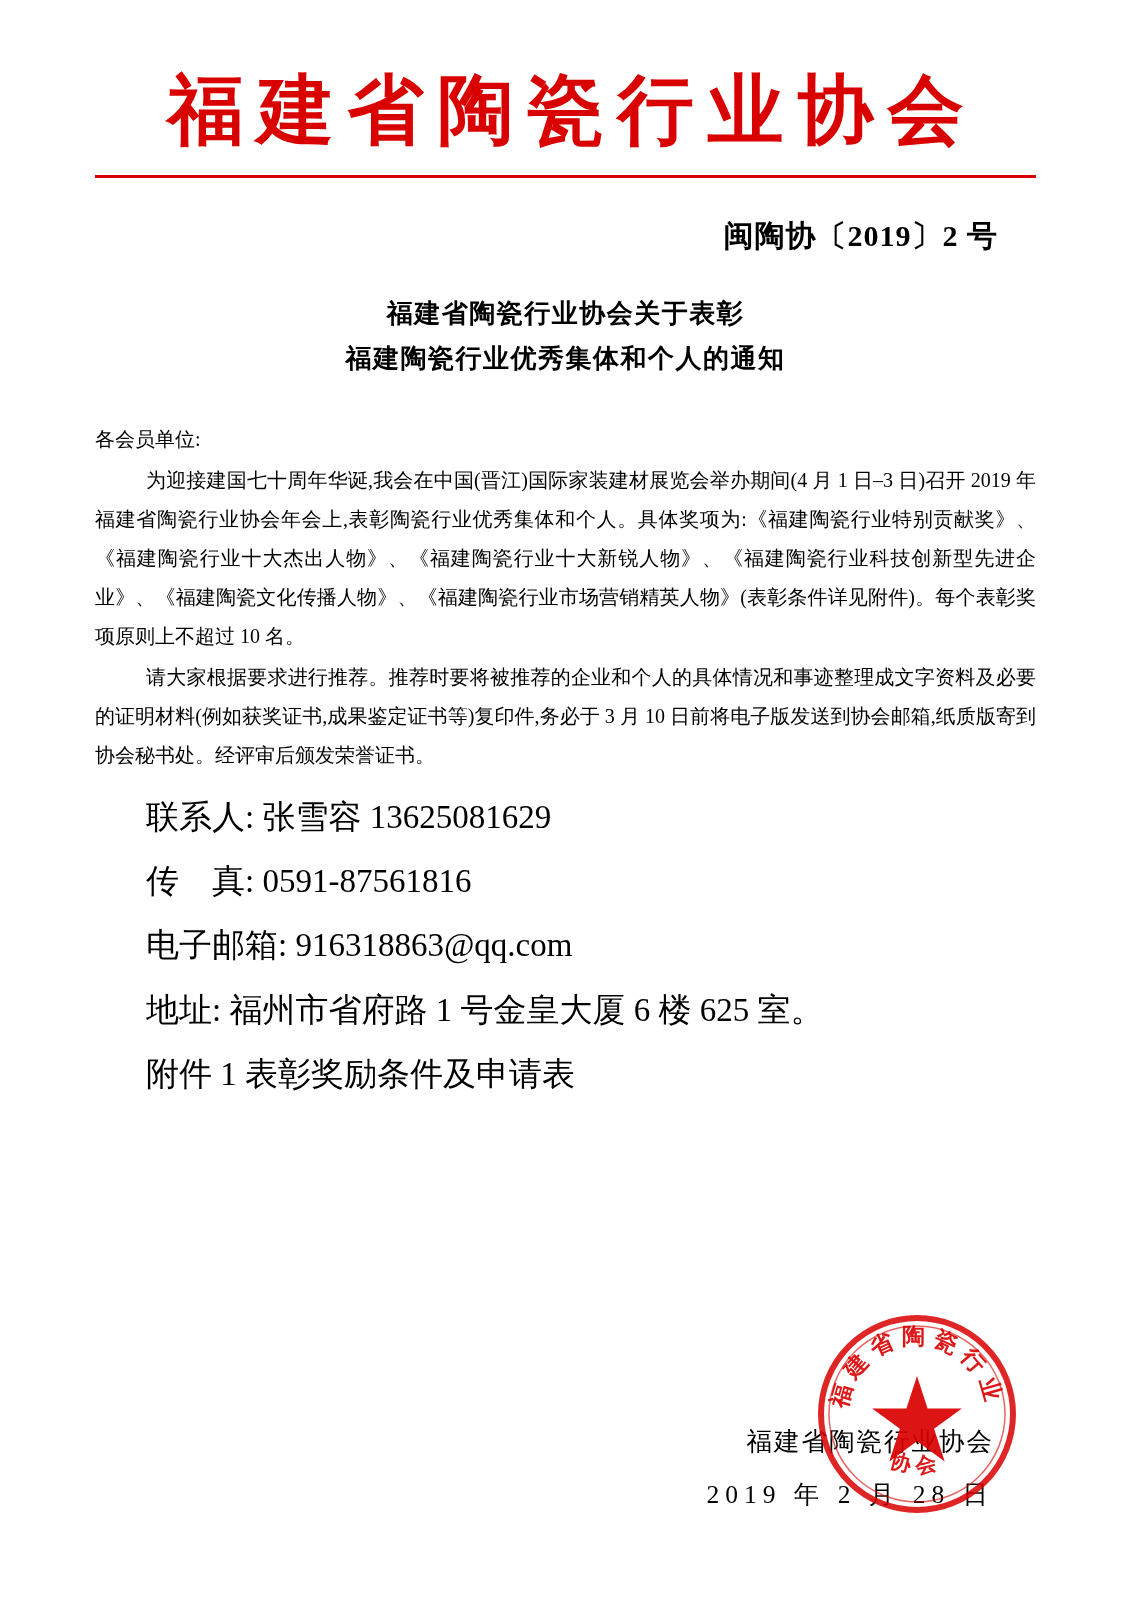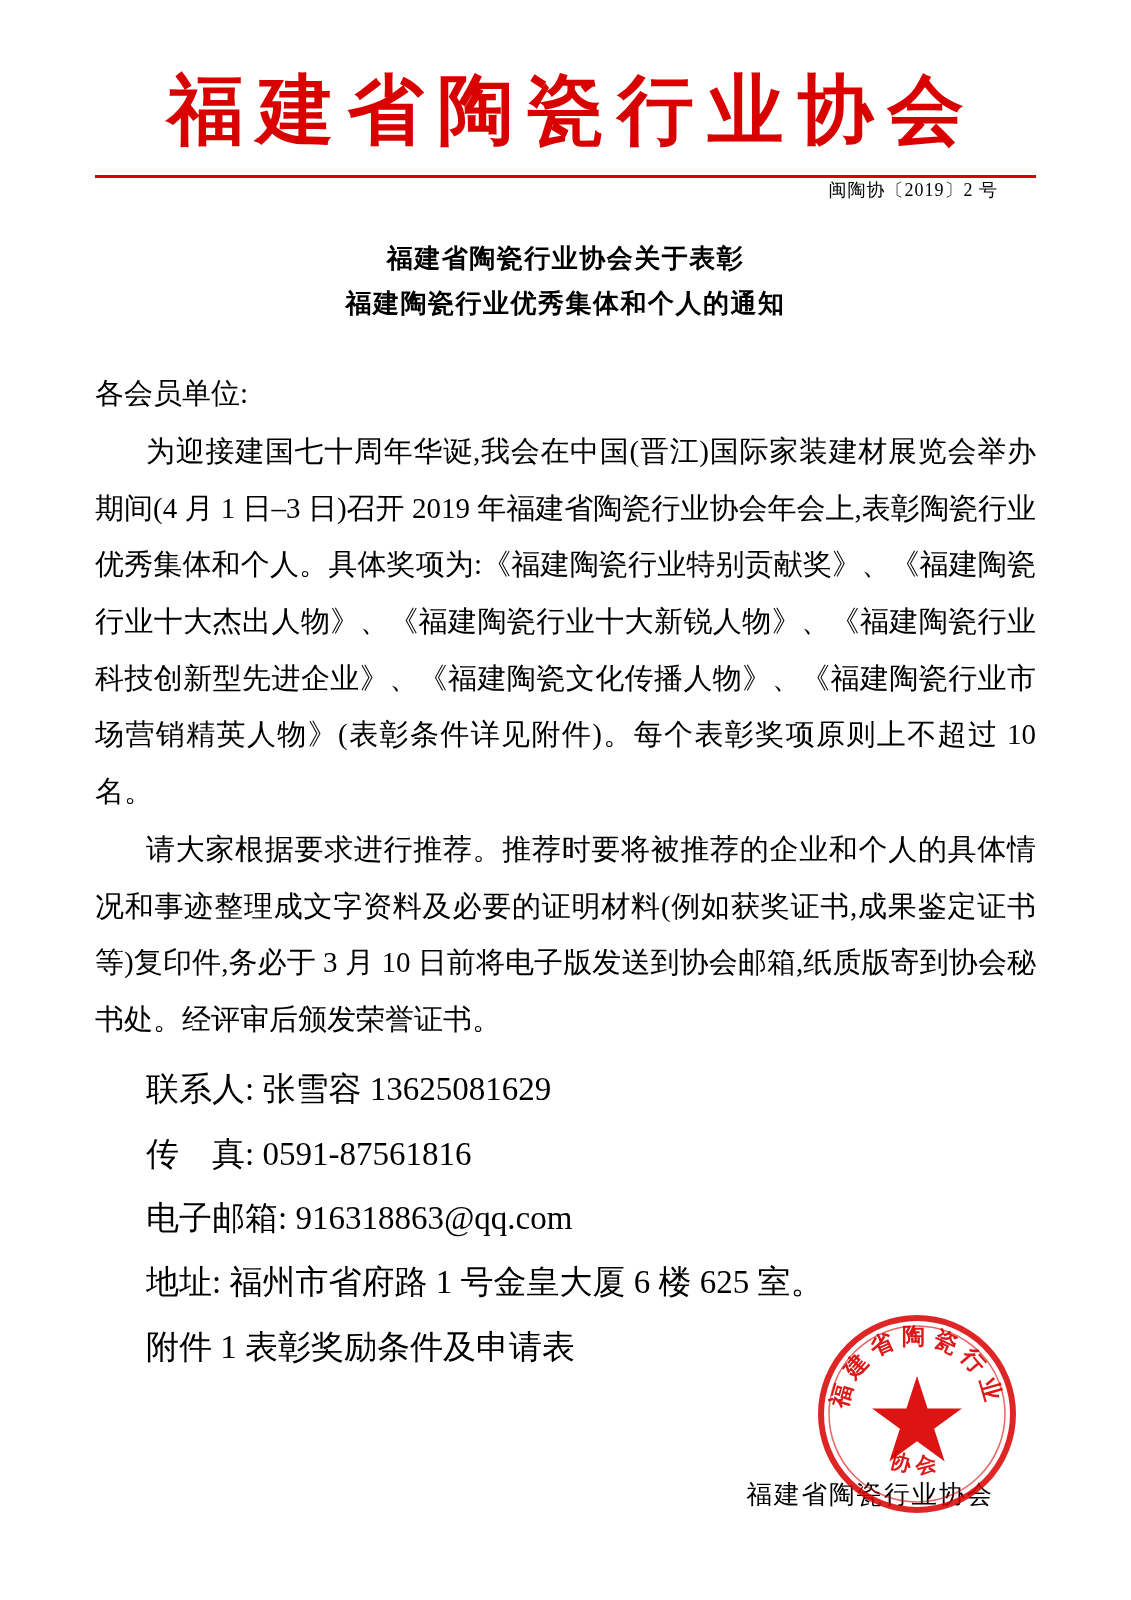--- a/index.html
+++ b/index.html
@@ -41,40 +41,42 @@
   }
   .letterhead-rule {
     margin-top: 24px;
     height: 3px;
     background: #d90000;
     width: 100%;
   }
 
   
   .doc-number {
+    margin-top: 38px;
     text-align: right;
-    font-size: 18px;
+    font-size: 30px;
     letter-spacing: 1px;
     padding-right: 38px;
+    font-weight: bold;
   }
 
   
   .doc-title {
     margin-top: 34px;
     text-align: center;
     font-weight: bold;
     font-size: 26px;
     line-height: 1.75;
     letter-spacing: 1.5px;
   }
 
   
   .body-text {
     margin-top: 38px;
-    font-size: 29px;
+    font-size: 20px;
     line-height: 1.95;
     text-align: justify;
     text-justify: inter-ideograph;
   }
   .body-text p {
     margin: 0 0 2px 0;
   }
   .salutation {
     margin-bottom: 4px;
   }
@@ -150,20 +152,21 @@
   <div class="contact-block">
     <p>联系人: 张雪容 13625081629</p>
     <p>传　真: 0591-87561816</p>
     <p>电子邮箱: 916318863@qq.com</p>
     <p>地址: 福州市省府路 1 号金皇大厦 6 楼 625 室。</p>
     <p>附件 1 表彰奖励条件及申请表</p>
   </div>
 
   <div class="sign-area">
     <div class="sign-line">福建省陶瓷行业协会</div>
+    <div class="sign-line sign-date">2019 年 2 月 28 日</div>
   </div>
 
   <div class="seal">
     <svg viewBox="0 0 208 208" width="208" height="208" aria-hidden="true">
       <defs>
         <path id="sealTopArc" d="M 34,104 A 70,70 0 0 1 174,104"></path>
         <path id="sealBottomArc" d="M 46,104 A 58,58 0 0 0 162,104"></path>
       </defs>
       <circle cx="104" cy="104" r="96" fill="none" stroke="#d90000" stroke-width="6" opacity="0.85"></circle>
       <circle cx="104" cy="104" r="88" fill="none" stroke="#d90000" stroke-width="1.5" opacity="0.6"></circle>

